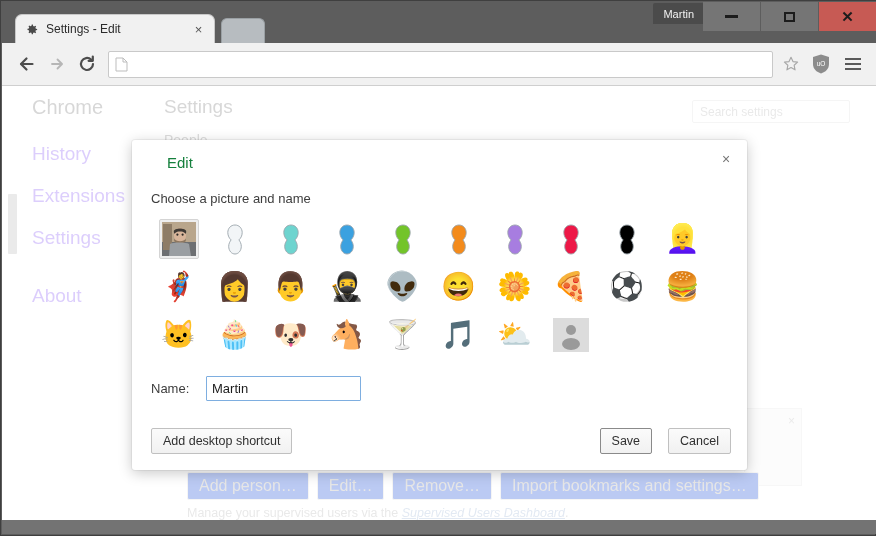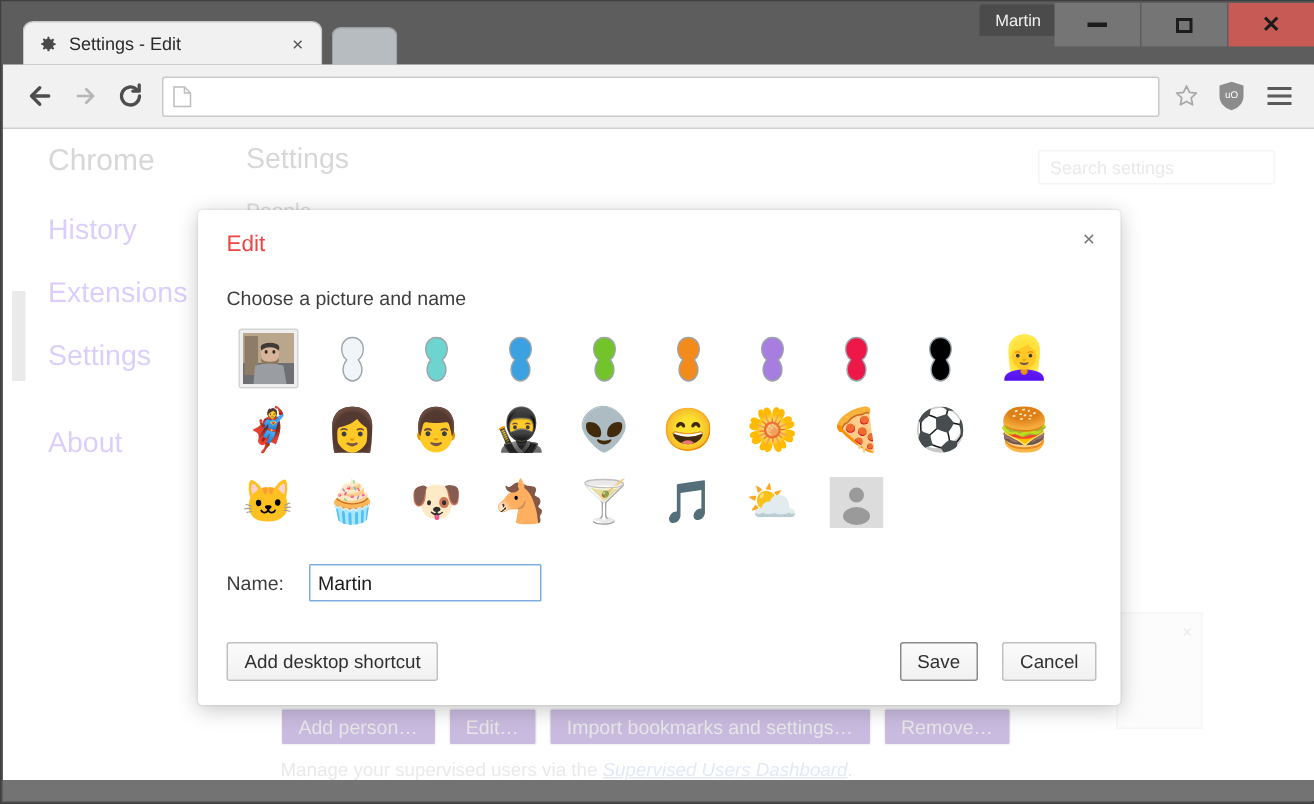--- a/index.html
+++ b/index.html
@@ -115,40 +115,40 @@
   #people-head { position:absolute; left:162px; top:46px; font-size:14px; color:#8a8a8a; }
 
   #profile-card {
     position:absolute; left:742px; top:322px; width:58px; height:78px;
     background:#f4f4f4; border:1px solid #e4e4e4;
   }
   #profile-card .x { position:absolute; right:6px; top:5px; font-size:12px; color:#b9b9b9; }
 
   #bottom-btns { position:absolute; left:185px; top:386px; display:flex; gap:8px; }
   .ghost-btn {
-    border:1px solid #dedede; background:#4c1d95; color:#b0b0b0;
-    font-size:13px; padding:4px 11px; border-radius:2px; cursor:pointer;
+    border:1px solid #dedede; background:#1d4ed8; color:#b0b0b0;
+    font-size:16px; padding:4px 11px; border-radius:2px; cursor:pointer;
   }
   #supervised-line {
     position:absolute; left:185px; top:420px; font-size:12.5px; color:#b5b5b5;
   }
   #supervised-line a { color:#9fb6d6; text-decoration:underline;font-style:italic; }
 
   
   #bottom-frame {
     position:absolute; left:1px; bottom:1px; width:874px; height:14px; background:#737373;
   }
 
   
   #dialog {
     position:absolute; left:131px; top:139px; width:615px; height:330px;
     background:#ffffff; border-radius:3px;
     box-shadow:0 3px 14px rgba(0,0,0,.22), 0 0 0 1px rgba(0,0,0,.05);
   }
-  #dlg-title { position:absolute; left:19px; top:14px; font-size:15px; color:#ef4444; }
+  #dlg-title { position:absolute; left:35px; top:14px; font-size:15px; color:#15803d; }
   #dlg-close {
     position:absolute; right:11px; top:9px; width:20px; height:20px;
     font-size:14px; color:#767676; text-align:center; line-height:20px; cursor:pointer;
   }
   #dlg-sub { position:absolute; left:19px; top:51px; font-size:13px; color:#3d3d3d; }
 
   #avatar-grid {
     position:absolute; left:19px; top:75px; width:575px;
     display:flex; flex-wrap:wrap;
   }
@@ -290,22 +290,22 @@
 
       <div id="people-head">People</div>
 
       <div id="profile-card">
         <span class="x">×</span>
       </div>
 
       <div id="bottom-btns">
         <div class="ghost-btn">Add person…</div>
         <div class="ghost-btn">Edit…</div>
+        <div class="ghost-btn">Remove…</div>
         <div class="ghost-btn">Import bookmarks and settings…</div>
-        <div class="ghost-btn">Remove…</div>
       </div>
 
       <div id="supervised-line"><span>Manage your supervised users via the </span><a href="#">Supervised Users Dashboard</a><span>.</span></div>
     </div>
   </div>
 
   <div id="bottom-frame"></div>
 
   <div id="dialog">
 

